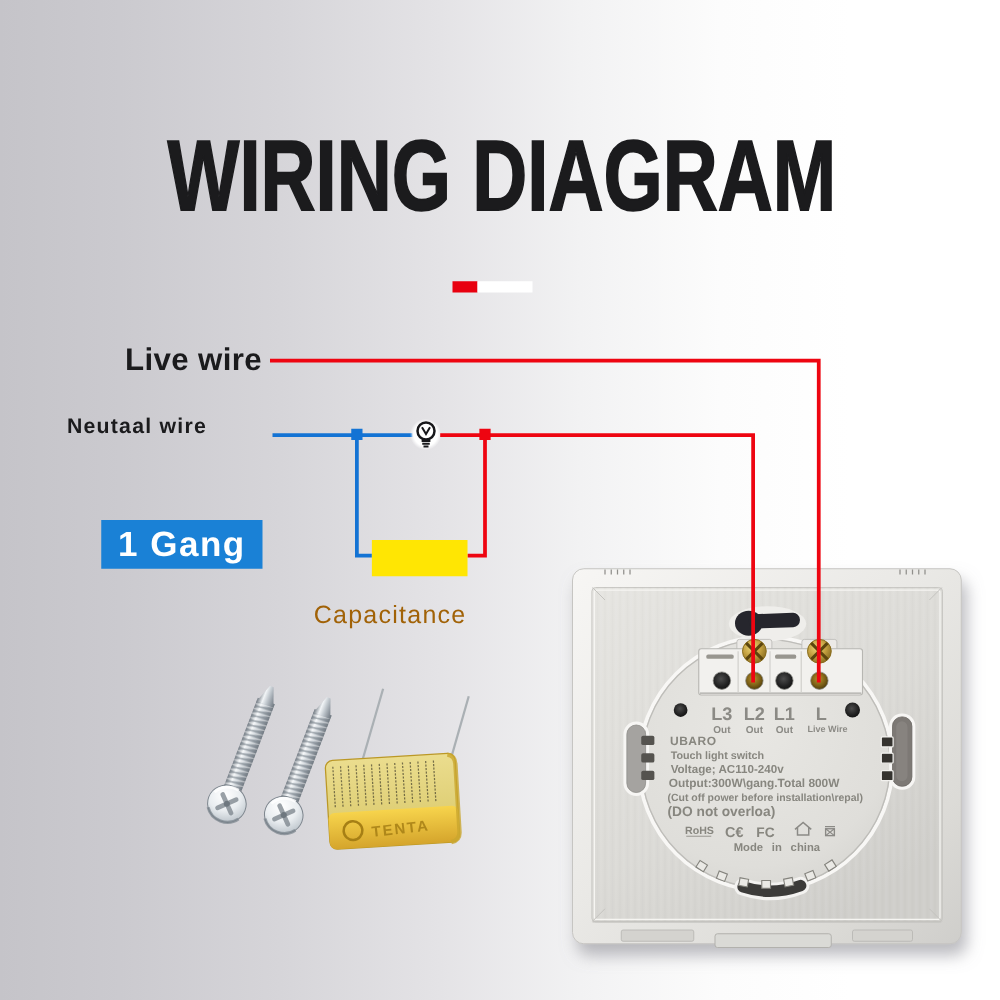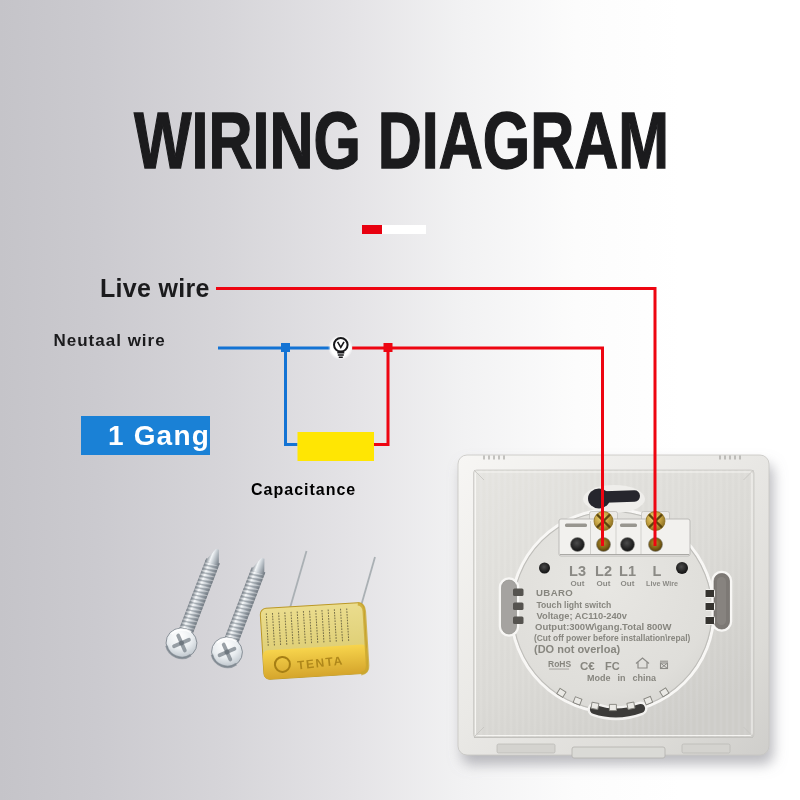--- a/index.html
+++ b/index.html
@@ -6,22 +6,22 @@
   body{width:800px;height:800px;overflow:hidden;position:relative;
        font-family:"Liberation Sans",sans-serif;
        background:linear-gradient(to right,#c5c4c9 0%,#cbcacf 12%,#d6d5d9 28%,#e4e3e6 44%,#f2f2f3 58%,#fcfcfc 72%,#ffffff 85%);}
   .abs{position:absolute;}
   #title{left:134px;top:94.5px;font-size:80px;font-weight:bold;color:#1b1b1d;white-space:nowrap;transform:scaleX(0.762);transform-origin:0 0;-webkit-text-stroke:1.4px #1b1b1d;}
   #barRed{left:362px;top:225px;width:20px;height:9px;background:#e8000f;}
   #barWhite{left:382px;top:225px;width:44px;height:9px;background:#ffffff;}
   #livewire{left:100px;top:274px;font-size:25px;font-weight:bold;color:#1b1b1d;letter-spacing:0.3px;white-space:nowrap;}
   #neutaal{left:53.5px;top:331px;font-size:17px;font-weight:bold;color:#1b1b1d;letter-spacing:1px;white-space:nowrap;}
   #gang{left:81px;top:416px;width:129px;height:39px;background:#1a81d6;color:#ffffff;
-        font-size:28px;font-weight:bold;text-align:right;line-height:39px;letter-spacing:1.2px;}
-  #capac{left:251px;top:481px;font-size:16px;font-weight:bold;color:#000000;letter-spacing:1px;white-space:nowrap;}
+        font-size:28px;font-weight:bold;text-align:center;line-height:39px;letter-spacing:1.2px;}
+  #capac{left:251px;top:481px;font-size:20px;font-weight:normal;color:#a16207;letter-spacing:1px;white-space:nowrap;}
   #art{left:0;top:0;}
 </style>
 </head>
 <body>
 <div id="title" class="abs">WIRING DIAGRAM</div>
 <div id="barRed" class="abs"></div>
 <div id="barWhite" class="abs"></div>
 <div id="livewire" class="abs">Live wire</div>
 <div id="neutaal" class="abs">Neutaal wire</div>
 <div id="gang" class="abs">1 Gang</div>

